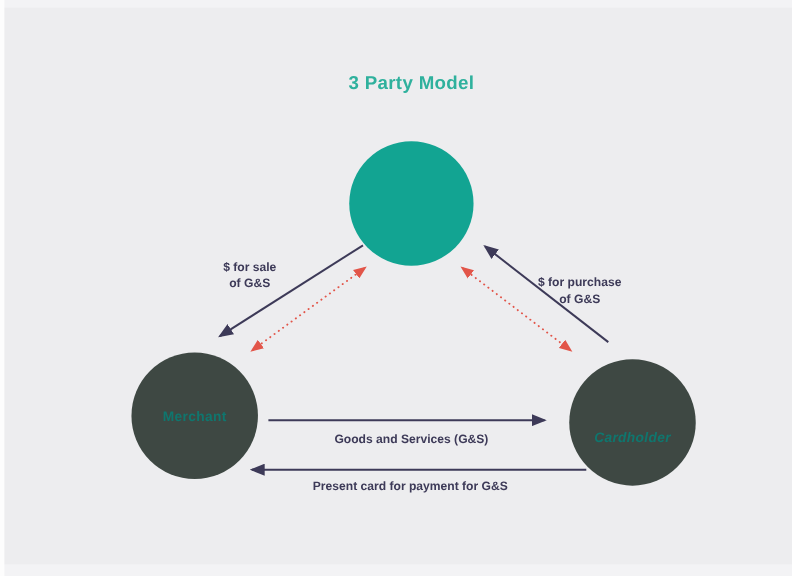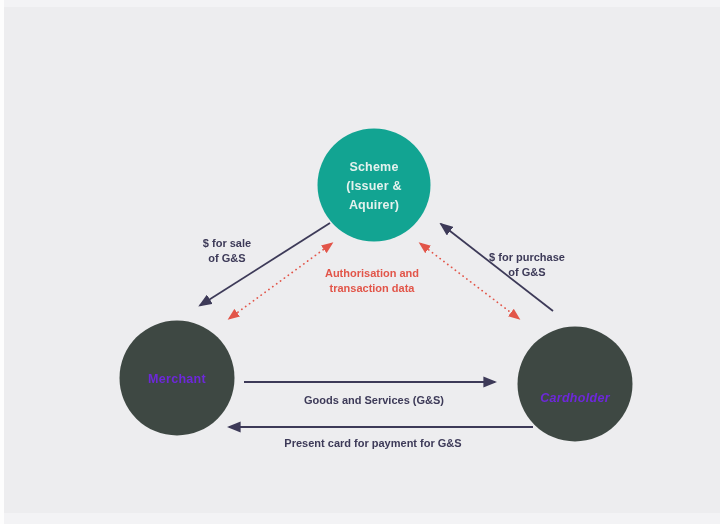--- a/index.html
+++ b/index.html
@@ -44,21 +44,21 @@
     color: #2fb19d;
   }
   .node-label-light {
     font-size: 12.5px;
     line-height: 19px;
     color: #e4f2ee;
     letter-spacing: 0.2px;
   }
   .node-label-teal {
     font-size: 12.5px;
-    color: #6d28d9;
+    color: #0f766e;
     letter-spacing: 0.3px;
   }
   .edge-label {
     font-size: 11px;
     line-height: 15px;
     color: #3d3a58;
   }
   .edge-label-red {
     font-size: 11px;
     line-height: 15px;
@@ -92,28 +92,24 @@
     <line x1="533" y1="427" x2="229" y2="427" stroke="#3d3a58" stroke-width="1.8" marker-end="url(#purpleHead)"></line>
 
     <line x1="331" y1="244" x2="230" y2="318" stroke="#e25549" stroke-width="1.7" stroke-linecap="round" stroke-dasharray="0.2 4.6" marker-start="url(#redHeadStart)" marker-end="url(#redHeadEnd)"></line>
     <line x1="421" y1="244" x2="518" y2="318" stroke="#e25549" stroke-width="1.7" stroke-linecap="round" stroke-dasharray="0.2 4.6" marker-start="url(#redHeadStart)" marker-end="url(#redHeadEnd)"></line>
 
     <circle cx="374" cy="185" r="56.5" fill="#12a492"></circle>
     <circle cx="177" cy="378" r="57.5" fill="#3e4843"></circle>
     <circle cx="575" cy="384" r="57.5" fill="#3e4843"></circle>
   </svg>
 
+  <div class="label title" style="left:374px; top:76px;">3 Party Model</div>
 
-  <div class="label node-label-light" style="left:374px; top:186px;">Scheme
-(Issuer &amp;
-Aquirer)</div>
   <div class="label node-label-teal" style="left:177px; top:379px;">Merchant</div>
   <div class="label node-label-teal" style="left:575px; top:398px;font-style:italic;">Cardholder</div>
 
   <div class="label edge-label" style="left:227px; top:251px;">$ for sale
 of G&amp;S</div>
   <div class="label edge-label" style="left:527px; top:265px;">$ for purchase
 of G&amp;S</div>
-  <div class="label edge-label-red" style="left:372px; top:281px;">Authorisation and
-transaction data</div>
   <div class="label edge-label" style="left:373px; top:443px;">Present card for payment for G&amp;S</div>
   <div class="label edge-label" style="left:374px; top:400px;">Goods and Services (G&amp;S)</div>
 </div>
 
 </body></html>

